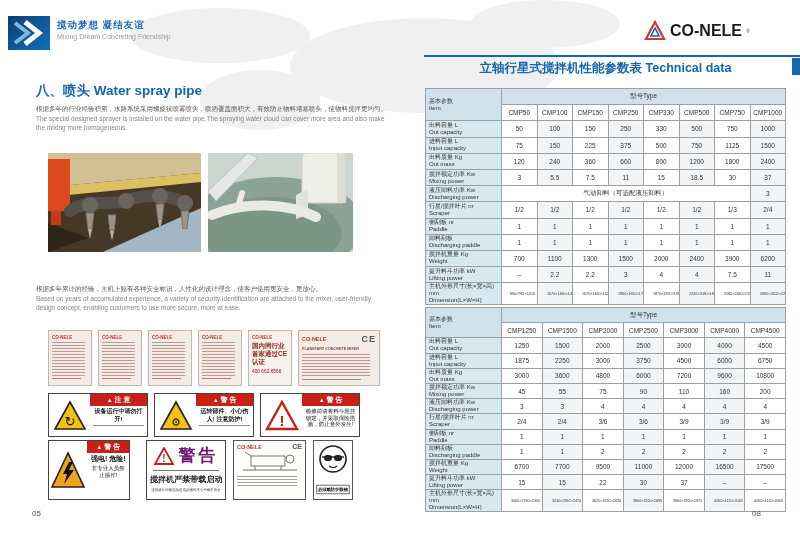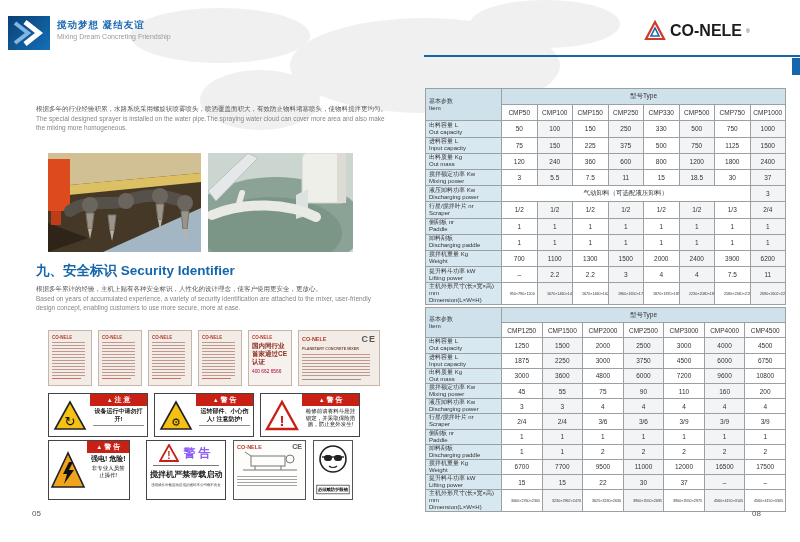--- a/index.html
+++ b/index.html
@@ -38,21 +38,21 @@
   .placard{background:#fff;border:1px solid #444;box-sizing:border-box;display:flex;}
   .tri-zone{display:flex;align-items:center;justify-content:center;flex:0 0 42%;}
   .p-right{flex:1;display:flex;flex-direction:column;overflow:hidden;}
   .p-band{background:#c92015;color:#fff;font-size:7px;font-weight:bold;height:12px;line-height:12px;
           display:flex;align-items:center;justify-content:center;gap:2px;}
   .p-band .band-tri{font-size:6px;}
   .p-body{font-size:6px;line-height:7.5px;color:#111;padding:2px 2px 0 2px;font-weight:bold;text-align:center;}
   .p-fine{height:3px;margin:2px 3px;background:repeating-linear-gradient(to bottom,rgba(0,0,0,.45) 0 1px,transparent 1px 3px);}
   .startup{background:#fff;border:1px solid #444;box-sizing:border-box;display:flex;flex-direction:column;align-items:center;padding:3px 2px;}
   .startup-top{display:flex;align-items:center;gap:5px;}
-  .startup-head{font-size:12px;font-weight:bold;color:#8b5cf6;letter-spacing:3px;}
+  .startup-head{font-size:17px;font-weight:bold;color:#701a75;letter-spacing:3px;}
   .startup-div{width:90%;border-top:1px solid #777;margin:3px 0;}
   .startup-main{font-size:8.5px;font-weight:bold;color:#222;white-space:nowrap;transform:scale(.95);}
   .startup-sub{font-size:6px;color:#444;white-space:nowrap;transform:scale(.58);transform-origin:50% 50%;}
   .diagplate{background:#fdfdfb;border:1px solid #555;box-sizing:border-box;padding:2px 3px;display:flex;flex-direction:column;}
   .diag-top{display:flex;justify-content:space-between;align-items:center;}
   .diag-brand{font-size:6.5px;font-weight:bold;color:#b43a2a;transform:scale(.85);transform-origin:0 50%;}
   .diag-ce{font-size:7px;color:#555;font-weight:bold;}
   .goggles{background:#fff;border:1px solid #555;box-sizing:border-box;display:flex;flex-direction:column;align-items:center;justify-content:space-between;padding:3px 2px;}
   .gog-text{border:1px solid #333;font-size:6px;font-weight:bold;color:#111;padding:1px 1px;white-space:nowrap;transform:scale(.72);}
   
@@ -93,20 +93,21 @@
     <svg width="22" height="22" viewBox="0 0 22 22">
       <polygon points="11,2 2,19 20,19" fill="none" stroke="#d03a28" stroke-width="2.2"></polygon>
       <polygon points="11,8 7,16 15,16" fill="none" stroke="#1566ac" stroke-width="1.6"></polygon>
     </svg>
     <span class="logo-text">CO-NELE</span>
     <span class="logo-reg">®</span>
   </div>
   <div class="hdr-line"></div>
   <div class="edge-tab"></div>
 
+  <div class="sec-title" style="left:36px;top:82px;">八、喷头 Water spray pipe</div>
   <div class="para" style="left:36px;top:104px;">
     <div class="cn">根据多年的行业经验积累，水路系统采用螺旋状喷雾喷头，喷洒覆盖面积大，有效防止物料堵塞喷头，使物料搅拌更均匀。</div>
     <div class="en">The special designed sprayer is installed on the water pipe.The spraying water cloud can cover more area and also make the mixing more homogeneous.</div>
   </div>
 
   <div class="photos">
     <div class="photo" style="width:153px;">
       <svg width="153" height="99" viewBox="0 0 153 99">
         <rect width="153" height="99" fill="#463827"></rect>
         <polygon points="0,0 153,0 153,20 0,34" fill="#d2c095"></polygon>
@@ -142,21 +143,20 @@
         <polygon points="0,38 40,0 50,5 8,48" fill="#e4e8e9" stroke="#b7bec2" stroke-width="1"></polygon>
         <rect x="94" y="0" width="44" height="50" rx="5" fill="#efefea" stroke="#d2d2ca" stroke-width="1"></rect>
         <rect x="129" y="0" width="9" height="50" fill="#dcdcd4"></rect>
         <polygon points="88,42 100,36 100,62 88,66" fill="#dde2e0"></polygon>
         <path d="M4,62 C 38,48 80,50 108,64" fill="none" stroke="#e9eae3" stroke-width="10" stroke-linecap="round"></path>
         <path d="M30,54 L 34,40" stroke="#e9eae3" stroke-width="6" stroke-linecap="round"></path>
       </svg>
     </div>
   </div>
 
-  <div class="sec-title" style="left:36px;top:262px;">九、安全标识 Security Identifier</div>
   <div class="para" style="left:36px;top:284px;">
     <div class="cn">根据多年累计的经验，主机上贴有各种安全标识，人性化的设计理念，使客户使用更安全，更放心。</div>
     <div class="en">Based on years of accumulated experience, a variety of security identification are attached to the mixer, user-friendly design concept, enabling customers to use more secure, more at ease.</div>
   </div>
 
   <div class="lab-row" style="left:48px;top:330px;gap:6px;">
     <div class="nameplate" style="width:44px;height:56px;">
       <div class="np-brand">CO-NELE</div>
       <div class="np-lines" style="height:34px;"></div>
         <div class="np-foot"></div>
@@ -295,20 +295,21 @@
         <rect x="6" y="11" width="8" height="6" rx="3" fill="#222"></rect>
         <rect x="16" y="11" width="8" height="6" rx="3" fill="#222"></rect>
         <path d="M11,22 C 13,24 17,24 19,22" stroke="#222" stroke-width="1.2" fill="none"></path>
       </svg>
       <div class="gog-text">必须戴防护眼镜</div>
     </div>
   </div>
 
   <div class="pagenum" style="left:32px;top:509px;">05</div>
 
+  <div class="tech-title">立轴行星式搅拌机性能参数表  Technical data</div>
 
   <table class="tech" id="table1" style="top:88px;">
       <colgroup>
         <col style="width:76px">
         <col>
         <col>
         <col>
         <col>
         <col>
         <col>

